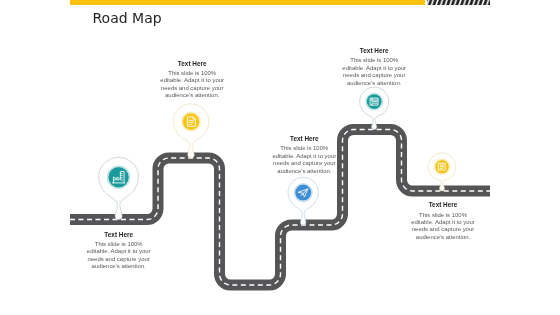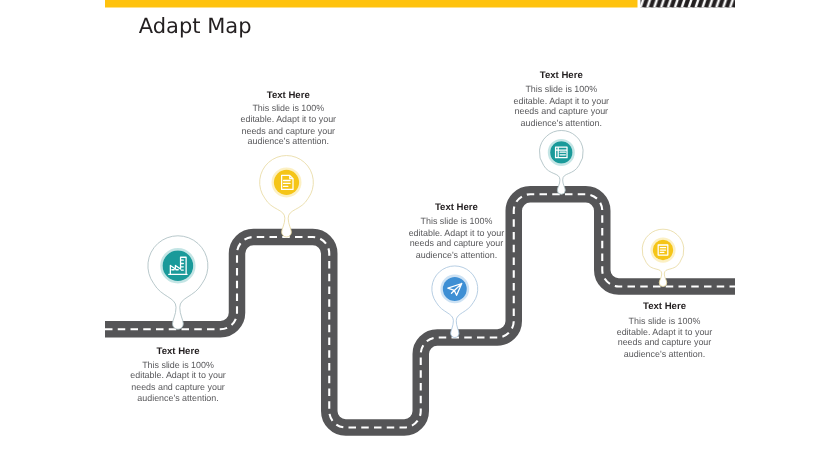--- a/index.html
+++ b/index.html
@@ -6,21 +6,21 @@
   body{width:560px;height:315px;background:#fff;font-family:"Liberation Sans",sans-serif;overflow:hidden;position:relative;}
   .title{position:absolute;left:92.5px;top:9.5px;margin:0;font-family:"DejaVu Sans",sans-serif;font-size:14px;font-weight:400;color:#231f20;}
   svg.layer{position:absolute;left:0;top:0;}
   .tb{position:absolute;width:68px;text-align:center;}
   .tb .h{font-size:6.4px;font-weight:700;color:#231f20;margin:0 0 3.0px;line-height:1;}
   .tb .p{font-size:5.95px;color:#58585b;line-height:7.4px;margin:0;}
 </style>
 </head>
 <body>
 
-<div class="title">Adapt Map</div>
+<div class="title">Road Map</div>
 <svg class="layer" width="560" height="315" viewBox="0 0 560 315">
  <defs>
   <pattern id="st" width="4.6" height="5" patternUnits="userSpaceOnUse">
         <polygon points="1.7,0 4.6,0 2.9,5 0,5" fill="#231f20"></polygon>
       </pattern>
   <path id="rp" d="M70,219.5 L147,219.5 A11,11 0 0 0 158,208.5 L158,169 A11,11 0 0 1 169,158 L208.5,158 A11,11 0 0 1 219.5,169 L219.5,274 A11,11 0 0 0 230.5,285 L269.5,285 A11,11 0 0 0 280.5,274 L280.5,236 A11,11 0 0 1 291.5,225 L331.5,225 A11,11 0 0 0 342.5,214 L342.5,140.5 A11,11 0 0 1 353.5,129.5 L390.5,129.5 A11,11 0 0 1 401.5,140.5 L401.5,180 A11,11 0 0 0 412.5,191 L490,191"></path>
  </defs>
  <rect x="70" y="0" width="355" height="5" fill="#FFC20E"></rect>
  <rect x="427" y="0" width="63" height="5" fill="url(#st)"></rect>
  <use href="#rp" fill="none" stroke="#555557" stroke-width="11"></use>

